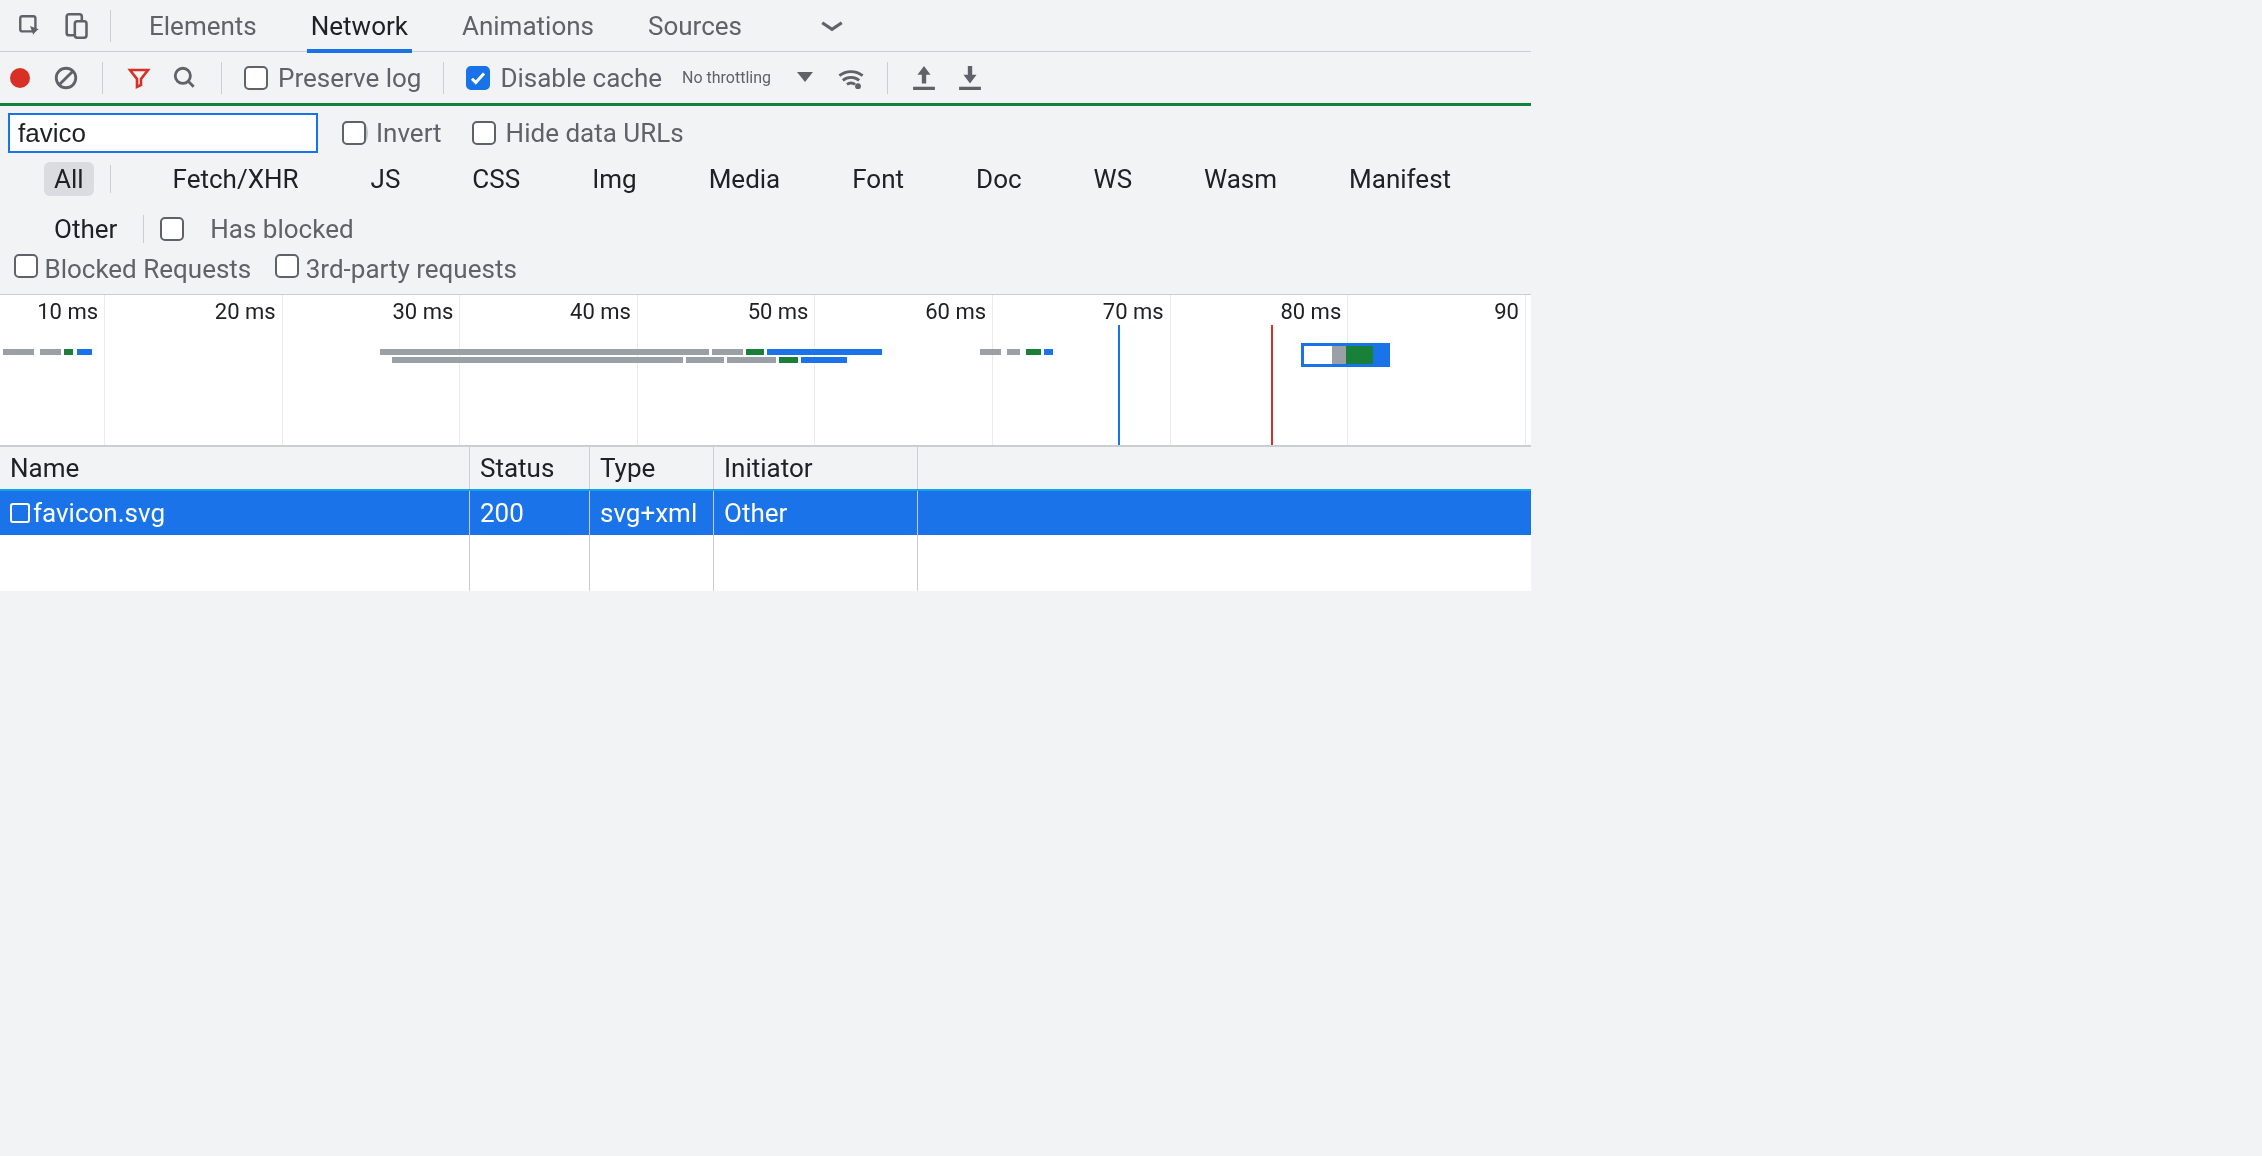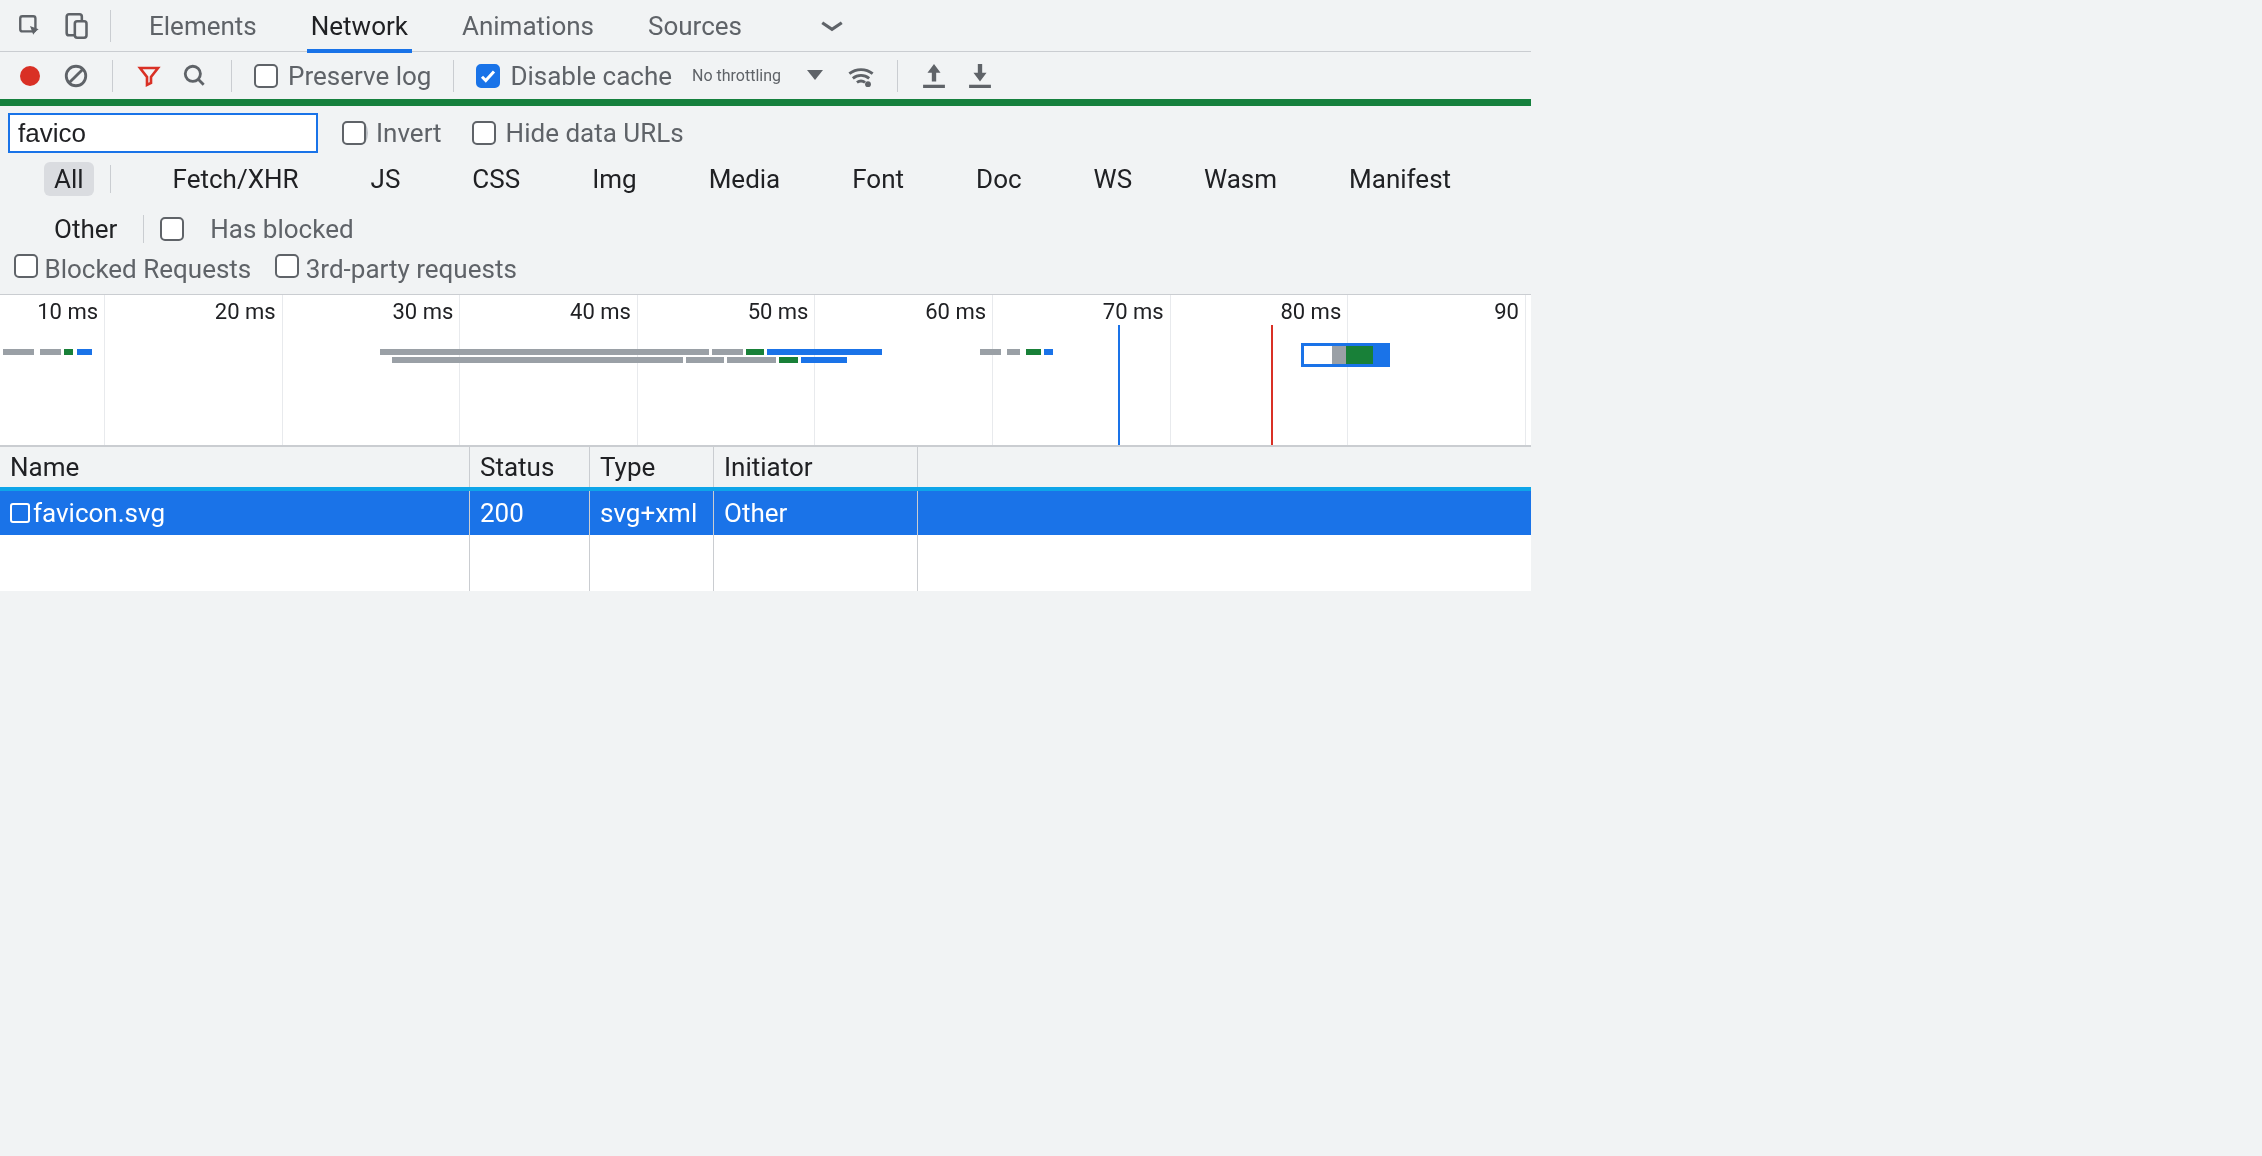--- a/index.html
+++ b/index.html
@@ -47,22 +47,22 @@
     height:4px;
     background:#1973e8;
   }
   .tabs .flask { margin-left:6px; }
   .tabs .more { margin-left: 40px; }
   
   .toolbar {
     display:flex;
     align-items:center;
     height:54px;
-    border-bottom:7px solid #15803d;
-    padding-left:10px;
+    border-bottom:3px solid #15803d;
+    padding-left:0;
     gap:6px;
   }
   .toolbar .iconbtn { width:40px;height:40px;display:flex;align-items:center;justify-content:center;color:#5f6368;}
   .toolbar .sep { width:1px; height:32px; background:#cacdd1; margin: 0 10px; }
   .record-dot { width:20px;height:20px;border-radius:50%;background:#d93025; }
   .checkbox-row { display:flex; align-items:center; gap:10px; font-size:26px; color:#5f6368; padding:0 6px;}
   .cb {
     width:24px;height:24px;border:2px solid #5f6368;border-radius:5px;display:inline-flex;align-items:center;justify-content:center;background:#fff;
   }
   .cb.checked { background:#1973e8;border-color:#1973e8; color:#fff;}
@@ -149,21 +149,21 @@
     display:flex;flex-direction:column;
     border-top:1px solid #cacdd1;
   }
   .table .trow { display:flex; height:44px; }
   .table .th, .table .td {
     border-right:1px solid #cacdd1;
     display:flex;align-items:center;
     padding: 0 10px;
     font-size:26px;
   }
-  .table .thead { background:#f1f3f4; border-bottom:4px solid #0ea5e9;}
+  .table .thead { background:#f1f3f4; border-bottom:2px solid #0ea5e9;}
   .table .th { color:#202124; }
   .table .tbody .trow { background:#fff;}
   .table .tbody .trow.selected { background:#1a73e8; color:#fff; }
   .col-name { width:470px; }
   .col-status { width:120px; }
   .col-type { width:124px; }
   .col-init { width:204px; }
   .col-size { flex:1; text-align:right; justify-content:flex-end; border-right:none;}
   .fileicon { width:20px;height:20px;border:2px solid currentColor; border-radius:3px;}
   .table .tbody .empty { height:56px; background:#fff; display:flex;}

